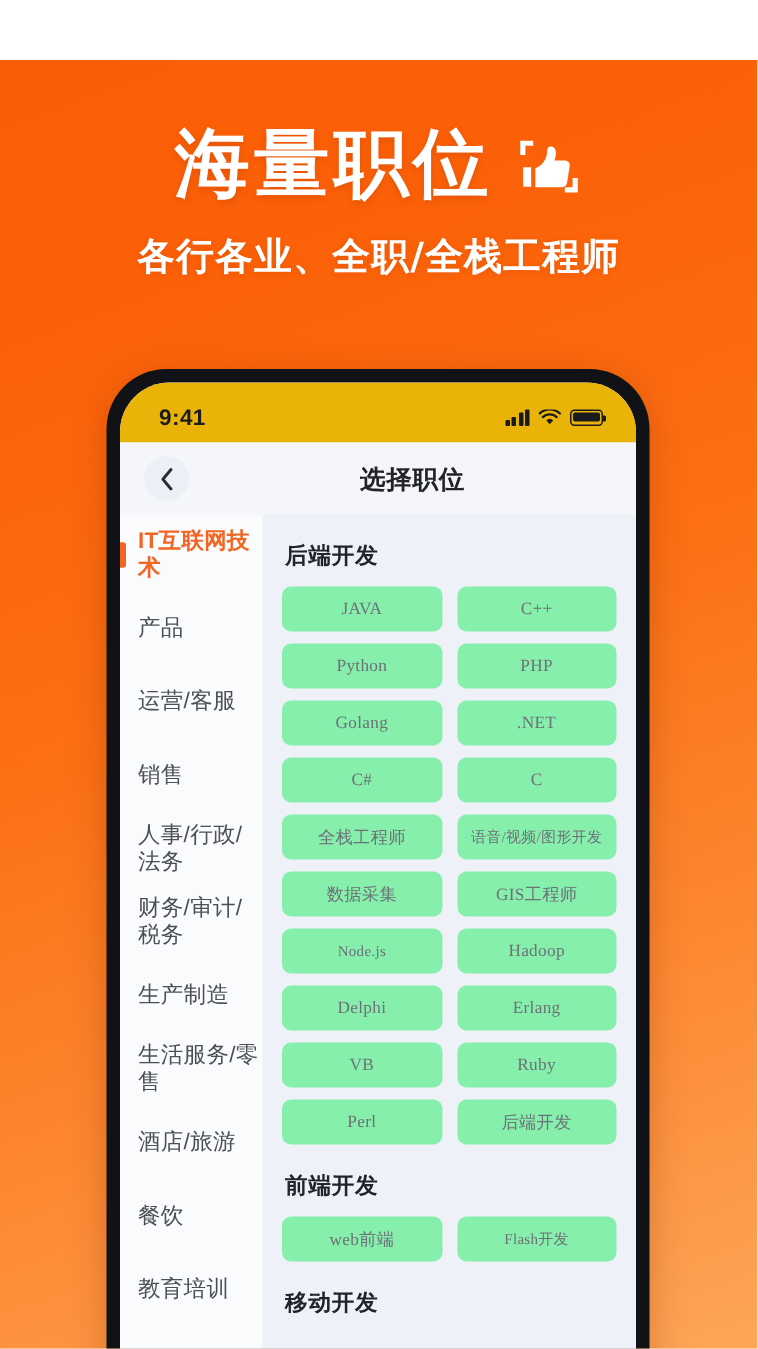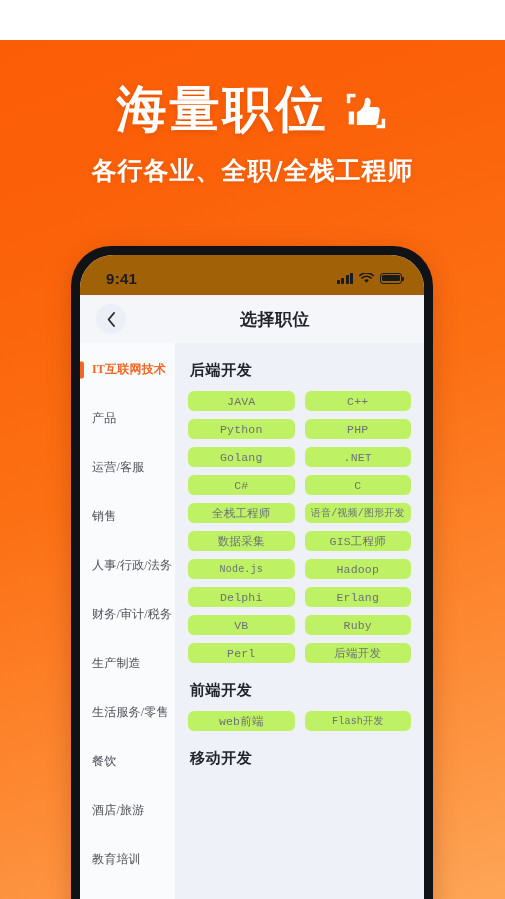--- a/index.html
+++ b/index.html
@@ -88,21 +88,21 @@
   }
 
   
   .statusbar {
     height: 40px;
     flex: 0 0 auto;
     display: flex;
     align-items: center;
     justify-content: space-between;
     padding: 6px 22px 0 26px;
-    background: #a16207;
+    background: #eab308;
   }
   .st-time {
     font-size: 15px;
     font-weight: 600;
     color: #1a1b1e;
     letter-spacing: .3px;
   }
   .st-icons { display: flex; align-items: center; gap: 6px; }
   .bars { display: flex; align-items: flex-end; gap: 1.5px; height: 11px; }
   .bars i { width: 3px; background: #1a1b1e; border-radius: .7px; display: block; }
@@ -171,25 +171,25 @@
   }
   .side-item {
     height: 49px;
     display: flex;
     align-items: center;
     padding-left: 12px;
     position: relative;
     cursor: pointer;
   }
   .side-item .lbl {
-    font-size: 12px;
+    font-size: 15px;
     color: #4c4f56;
     letter-spacing: .2px;
     line-height: 1.2;
-    font-family: Liberation Serif, serif;
+    font-family: Liberation Sans, sans-serif;
   }
   .side-item.active .lbl { color: #f26522; font-weight: 700; }
   .side-item.active::before {
     content: "";
     position: absolute;
     left: 0; top: 50%;
     transform: translateY(-50%);
     width: 3.5px; height: 17px;
     background: #f26522;
     border-radius: 0 2px 2px 0;
@@ -210,33 +210,33 @@
     margin: 4px 0 11px 2px;
     font-family: "DejaVu Sans", "Liberation Sans", sans-serif;
   }
   .sec-title.spaced { margin-top: 18px; }
   .tag-grid {
     display: grid;
     grid-template-columns: 1fr 1fr;
     gap: 8px 10px;
   }
   .tag {
-    height: 20px;
-    background: #bef264;
+    height: 30px;
+    background: #86efac;
     border-radius: 6px;
     display: flex;
     align-items: center;
     justify-content: center;
     font-size: 11.5px;
     color: #6d7178;
     letter-spacing: .2px;
     white-space: nowrap;
     overflow: hidden;
     cursor: pointer;
-    font-family: Liberation Mono, monospace;
+    font-family: Liberation Serif, serif;
   }
   .tag.small { font-size: 10px; }
 </style>
 </head>
 <body>
 
 <div id="app">
 
   <div class="promo">
     <div class="promo-title-row">
@@ -305,24 +305,24 @@
             <div class="side-item">
               <span class="lbl">财务/审计/税务</span>
             </div>
             <div class="side-item">
               <span class="lbl">生产制造</span>
             </div>
             <div class="side-item">
               <span class="lbl">生活服务/零售</span>
             </div>
             <div class="side-item">
+              <span class="lbl">酒店/旅游</span>
+            </div>
+            <div class="side-item">
               <span class="lbl">餐饮</span>
-            </div>
-            <div class="side-item">
-              <span class="lbl">酒店/旅游</span>
             </div>
             <div class="side-item">
               <span class="lbl">教育培训</span>
             </div>
           </div>
         <div class="panel" id="panel">
             <div class="sec-title">后端开发</div>
             <div class="tag-grid">
               <div class="tag">JAVA</div>
               <div class="tag">C++</div>

